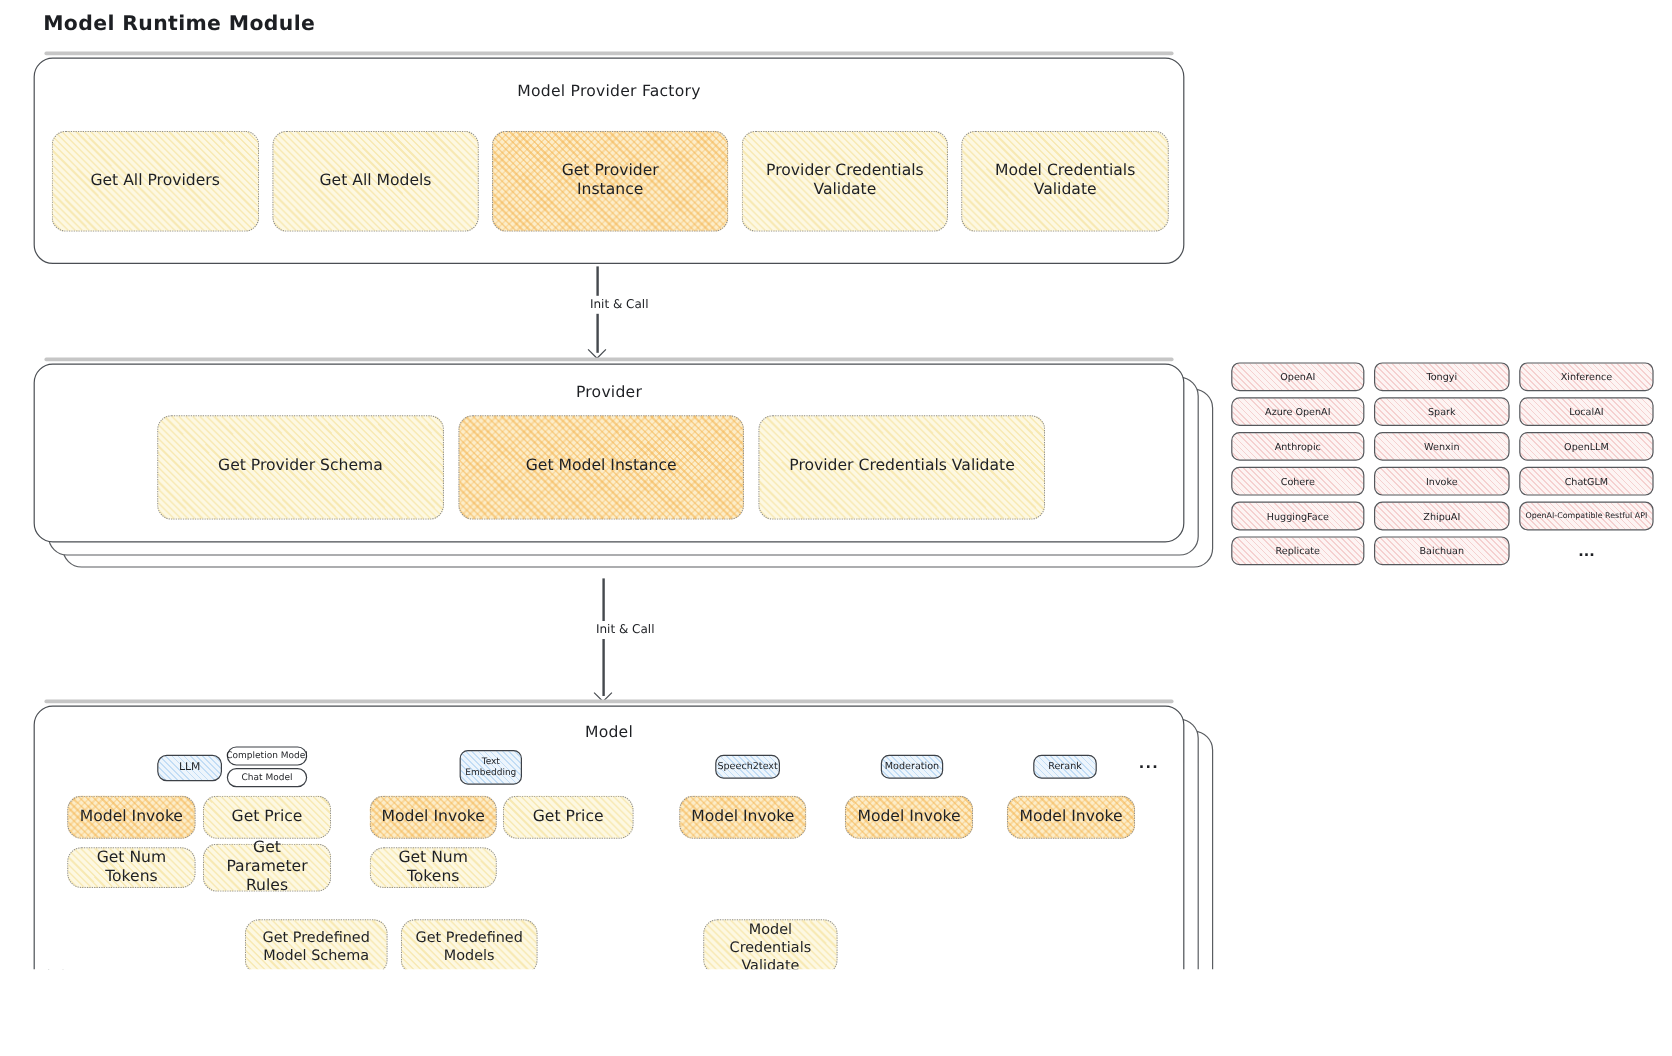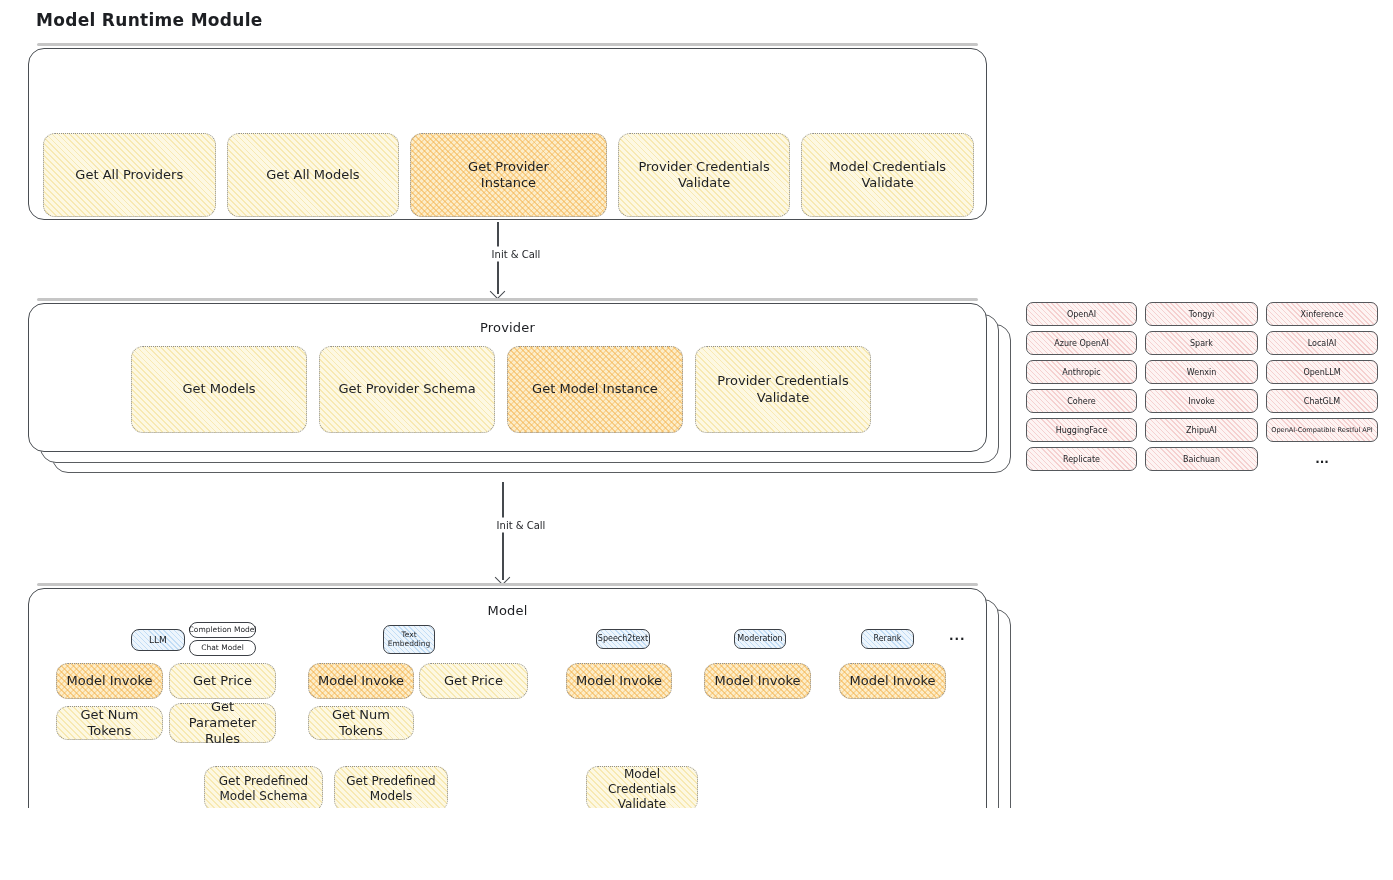--- a/index.html
+++ b/index.html
@@ -80,41 +80,41 @@
   }
 </style>
 </head>
 <body>
 
 <div class="canvas">
 
   <div class="main-title">Model Runtime Module</div>
 
   <div class="panel" style="left:28px;top:48px;width:957px;height:170px;">
-    <div class="btn-row" style="left:14px;top:60px;width:931px;height:84px;gap:11px;margin-top:24px;">
+    <div class="panel-title" style="top:20px;">Model Provider Factory</div>
+    <div class="btn-row" style="left:14px;top:60px;width:931px;height:84px;gap:11px;">
       <div class="fnbox fill-yellow" style="flex:1">Get All Providers</div>
       <div class="fnbox fill-yellow" style="flex:1">Get All Models</div>
       <div class="fnbox fill-orange" style="flex:1;padding:4px 30px;">Get Provider Instance</div>
       <div class="fnbox fill-yellow" style="flex:1">Provider Credentials Validate</div>
       <div class="fnbox fill-yellow" style="flex:1">Model Credentials Validate</div>
     </div>
   </div>
 
   <div class="arrow" style="left:498px;top:222px;height:72px;">
     <div class="arrow-line"></div>
     <div class="arrow-head"></div>
     <div class="arrow-label">Init &amp; Call</div>
   </div>
 
   <div class="layer" style="left:52px;top:324px;width:957px;height:147px;"></div>
   <div class="layer" style="left:40px;top:314px;width:957px;height:147px;z-index:2;"></div>
   <div class="panel" style="left:28px;top:303px;width:957px;height:147px;">
     <div class="panel-title" style="top:16px;">Provider</div>
     <div class="btn-row" style="left:102px;top:42px;width:740px;height:87px;gap:12px;">
-      <div class="fnbox fill-yellow" style="flex:1">Get Models</div>
       <div class="fnbox fill-yellow" style="flex:1">Get Provider Schema</div>
       <div class="fnbox fill-orange" style="flex:1">Get Model Instance</div>
       <div class="fnbox fill-yellow" style="flex:1">Provider Credentials Validate</div>
     </div>
   </div>
 
   <div class="pgrid" style="left:1026px;top:302px;">
     <div class="pill">OpenAI</div>
     <div class="pill">Tongyi</div>
     <div class="pill">Xinference</div>

